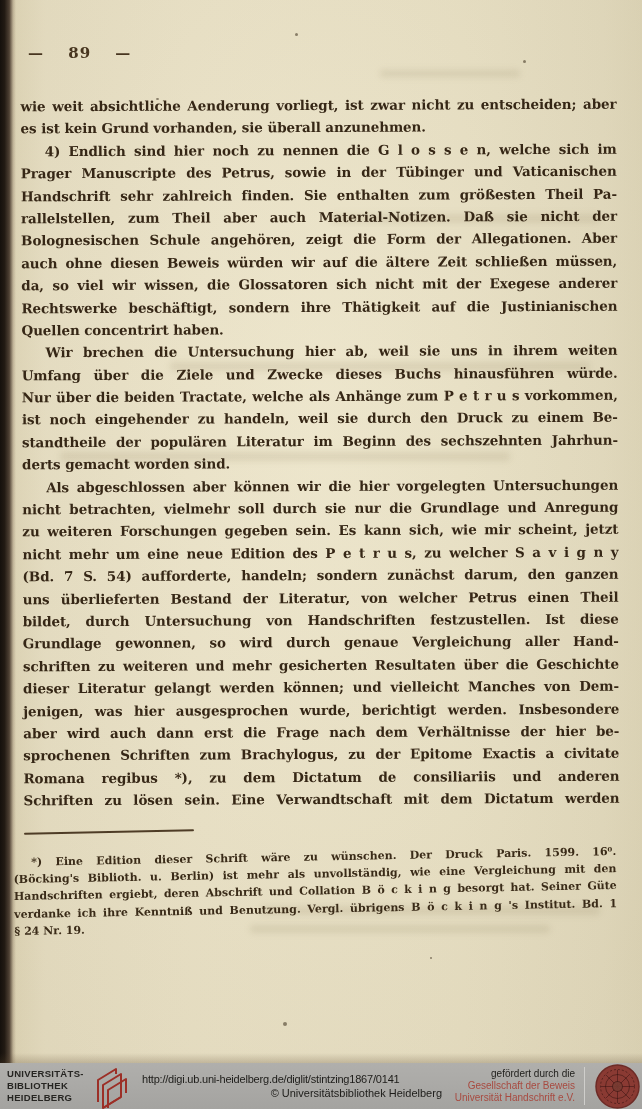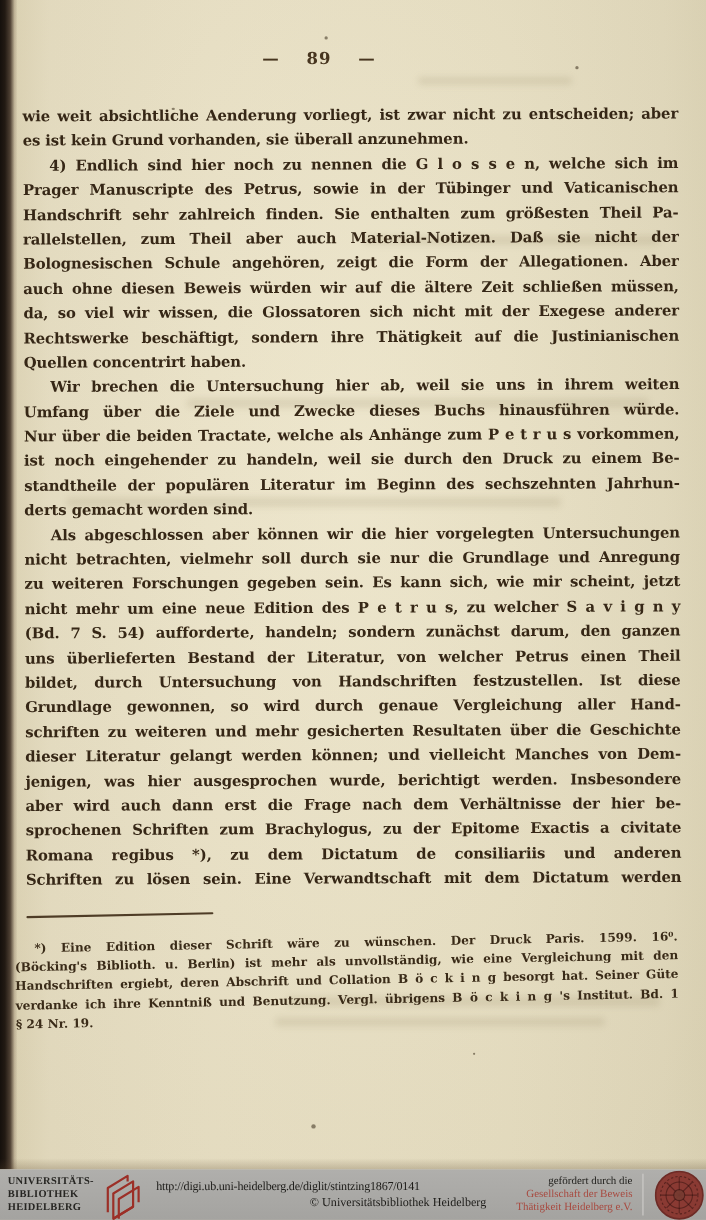--- a/index.html
+++ b/index.html
@@ -25,38 +25,38 @@
   .b5{left:250px;top:925px;width:300px;height:8px;}
   .b6{left:380px;top:70px;width:140px;height:7px;}
   .speck{position:absolute;border-radius:50%;background:rgba(58,46,28,.55);}
   .s1{left:295px;top:33px;width:3px;height:3px;}
   .s2{left:523px;top:60px;width:3px;height:3px;}
   .s3{left:283px;top:1022px;width:4px;height:4px;}
   .s4{left:430px;top:957px;width:2px;height:2px;}
   .s5{left:156px;top:98px;width:3px;height:2px;}
 
   
-  .pagenum{position:absolute;top:44px;left:0;right:62px;text-align:center;
-           font-size:15px;font-weight:bold;color:#47351f;word-spacing:18px;letter-spacing:1px;}
+  .pagenum{position:absolute;top:44px;left:0;right:62px;text-align:left;
+           font-size:15px;font-weight:bold;color:#47351f;word-spacing:18px;letter-spacing:1px;padding-left:28px;}
   .bodytext{position:absolute;left:22px;right:24px;top:94px;transform:rotate(-0.25deg);
             color:#362716;font-size:13.5px;font-weight:bold;line-height:22.4px;letter-spacing:-0.1px;}
   .ln{height:22.4px;text-align:justify;text-align-last:justify;}
   .ln.l{text-align-last:left;}
   .ln.i{text-indent:24px;}
   .fnsep{position:absolute;left:24px;top:831px;width:170px;height:2px;background:#4e3c26;
          transform:rotate(-1.2deg);border-radius:2px;}
   .footnote{position:absolute;left:13px;right:26px;top:843px;transform:rotate(-1.05deg);
             transform-origin:100% 0;color:#3a2b18;font-size:11px;font-weight:bold;line-height:17.2px;}
   .footnote .ln{height:17.2px;}
   .footnote .ln.i{text-indent:18px;}
 
   
   .banner{position:absolute;left:0;right:0;bottom:0;height:46px;
           background:linear-gradient(#b0afac,#a4a3a0);
-          font-family:Liberation Serif, serif;display:flex;align-items:center;margin-top:33px;}
+          font-family:Liberation Sans, sans-serif;display:flex;align-items:center;margin-top:33px;}
   .libname{margin-left:7px;width:84px;flex:none;font-size:9.5px;font-weight:bold;
            letter-spacing:.3px;color:#262522;line-height:12px;}
   .logo{flex:none;width:44px;height:46px;margin-left:1px;}
   .urlblock{margin-left:6px;width:300px;flex:none;color:#1d1c19;}
   .url{font-size:11px;letter-spacing:-0.2px;white-space:nowrap;}
   .copyright{font-size:11px;text-align:right;margin-top:2px;}
   .funder{margin-left:auto;text-align:right;font-size:10px;line-height:12px;
           color:#1f1e1b;white-space:nowrap;}
   .funder .red{color:#a84a40;}
   .divider{flex:none;width:1px;height:38px;background:#cfcecb;margin:0 7px 0 9px;}
@@ -149,21 +149,21 @@
     </svg>
 
     <div class="urlblock">
       <div class="url">http://digi.ub.uni-heidelberg.de/diglit/stintzing1867/0141</div>
       <div class="copyright">© Universitätsbibliothek Heidelberg</div>
     </div>
 
     <div class="funder">
       <div>gefördert durch die</div>
       <div class="red">Gesellschaft der Beweis</div>
-      <div class="red">Thätigkeit Heidelberg e.V.</div>
+      <div class="red">Universität Handschrift e.V.</div>
     </div>
 
     <div class="divider"></div>
 
     <div class="sealwrap">
       <svg width="45" height="45" viewBox="0 0 45 45">
         <circle cx="22.5" cy="22.5" r="21.5" fill="#8a3a33"></circle>
         <circle cx="22.5" cy="22.5" r="21.5" fill="none" stroke="#6d2b26" stroke-width="1.5"></circle>
         <circle cx="22.5" cy="22.5" r="17" fill="none" stroke="rgba(45,15,12,.55)" stroke-width="1" stroke-dasharray="2 2"></circle>
         <circle cx="22.5" cy="22.5" r="12" fill="none" stroke="rgba(45,15,12,.5)" stroke-width="1"></circle>

